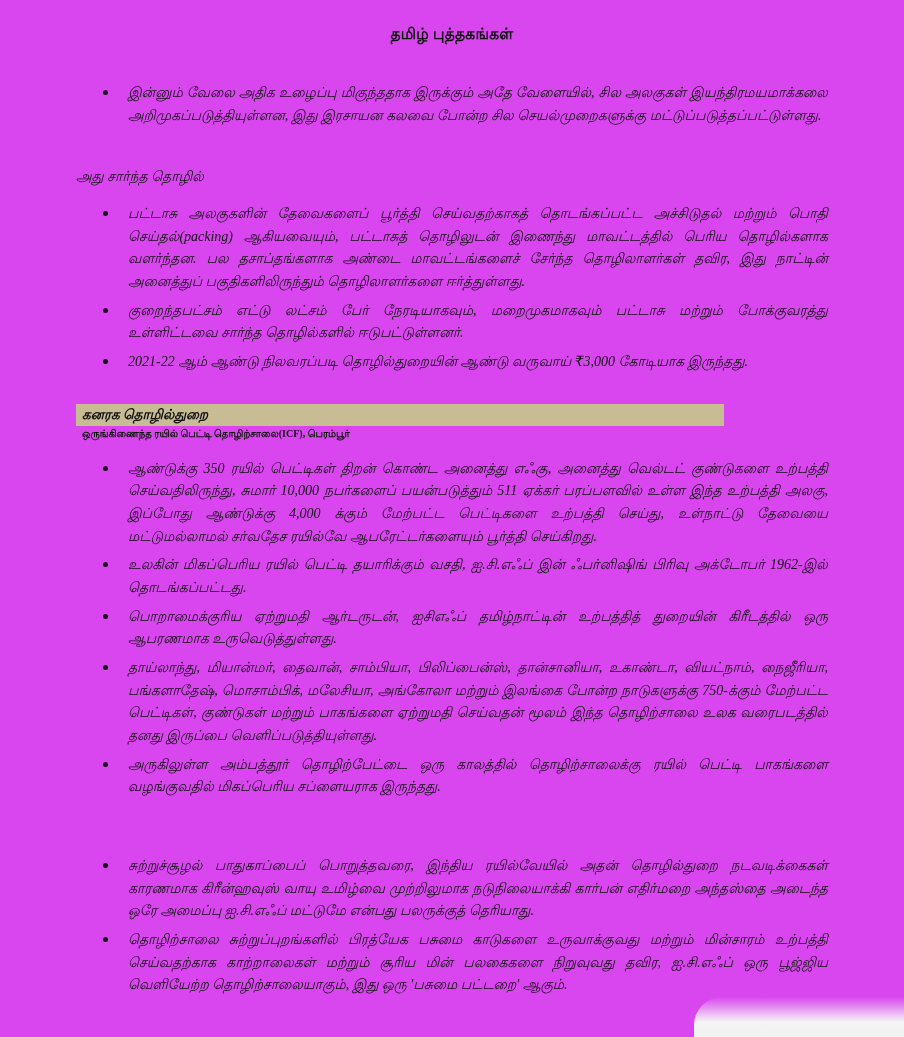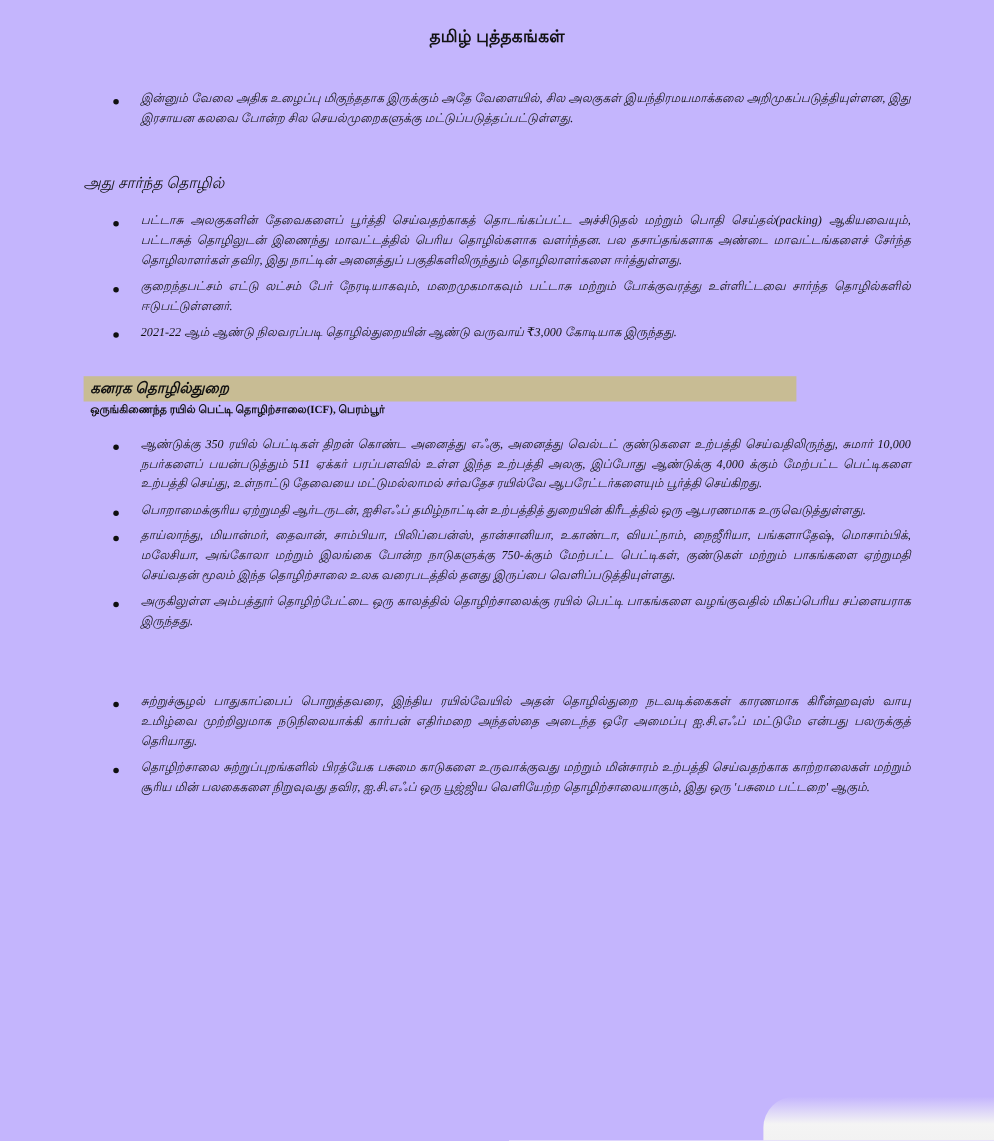--- a/index.html
+++ b/index.html
@@ -11,21 +11,21 @@
   body {
     font-family: "Liberation Serif", "DejaVu Serif", serif;
     color: #111111;
   }
 
   .page {
     position: relative;
     width: 904px;
     height: 1037px;
     margin: 0 auto;
-    background: #c4b5fd;
+    background: #d946ef;
     overflow: hidden;
     box-sizing: border-box;
   }
 
   
   .page-corner-shadow {
     position: absolute;
     right: 0;
     bottom: 0;
     width: 210px;
@@ -55,21 +55,21 @@
     list-style: none;
     margin: 0;
     padding: 0;
   }
   .bullets > li {
     position: relative;
     padding-left: 52px;
     margin: 0 0 6px 0;
     text-align: justify;
     text-justify: inter-word;
-    font-size: 11px;
+    font-size: 14px;
     line-height: 1.62;
   }
   .bullets > li::before {
     content: "";
     position: absolute;
     left: 27px;
     top: 8px;
     width: 5px;
     height: 5px;
     border-radius: 50%;
@@ -148,20 +148,21 @@
     <div class="gap-lg"></div>
 
     <div class="dept-bar">கனரக தொழில்துறை</div>
 
     <div class="dept-sub">ஒருங்கிணைந்த ரயில் பெட்டி தொழிற்சாலை(ICF), பெரம்பூர்</div>
 
     <div class="gap-md"></div>
 
     <ul class="bullets">
       <li class="it">ஆண்டுக்கு 350 ரயில் பெட்டிகள் திறன் கொண்ட அனைத்து எஃகு, அனைத்து வெல்டட் குண்டுகளை உற்பத்தி செய்வதிலிருந்து, சுமார் 10,000 நபர்களைப் பயன்படுத்தும் 511 ஏக்கர் பரப்பளவில் உள்ள இந்த உற்பத்தி அலகு, இப்போது ஆண்டுக்கு 4,000 க்கும் மேற்பட்ட பெட்டிகளை உற்பத்தி செய்து, உள்நாட்டு தேவையை மட்டுமல்லாமல் சர்வதேச ரயில்வே ஆபரேட்டர்களையும் பூர்த்தி செய்கிறது.</li>
+      <li class="it">உலகின் மிகப்பெரிய ரயில் பெட்டி தயாரிக்கும் வசதி, ஐ.சி.எஃப் இன் ஃபர்னிஷிங் பிரிவு அக்டோபர் 1962-இல் தொடங்கப்பட்டது.</li>
       <li class="it">பொறாமைக்குரிய ஏற்றுமதி ஆர்டருடன், ஐசிஎஃப் தமிழ்நாட்டின் உற்பத்தித் துறையின் கிரீடத்தில் ஒரு ஆபரணமாக உருவெடுத்துள்ளது.</li>
       <li class="it">தாய்லாந்து, மியான்மர், தைவான், சாம்பியா, பிலிப்பைன்ஸ், தான்சானியா, உகாண்டா, வியட்நாம், நைஜீரியா, பங்களாதேஷ், மொசாம்பிக், மலேசியா, அங்கோலா மற்றும் இலங்கை போன்ற நாடுகளுக்கு 750-க்கும் மேற்பட்ட பெட்டிகள், குண்டுகள் மற்றும் பாகங்களை ஏற்றுமதி செய்வதன் மூலம் இந்த தொழிற்சாலை உலக வரைபடத்தில் தனது இருப்பை வெளிப்படுத்தியுள்ளது.</li>
       <li class="it">அருகிலுள்ள அம்பத்தூர் தொழிற்பேட்டை ஒரு காலத்தில் தொழிற்சாலைக்கு ரயில் பெட்டி பாகங்களை வழங்குவதில் மிகப்பெரிய சப்ளையராக இருந்தது.</li>
     </ul>
 
     <div class="gap-xl"></div>
 
 
     <div class="gap-md"></div>
 

